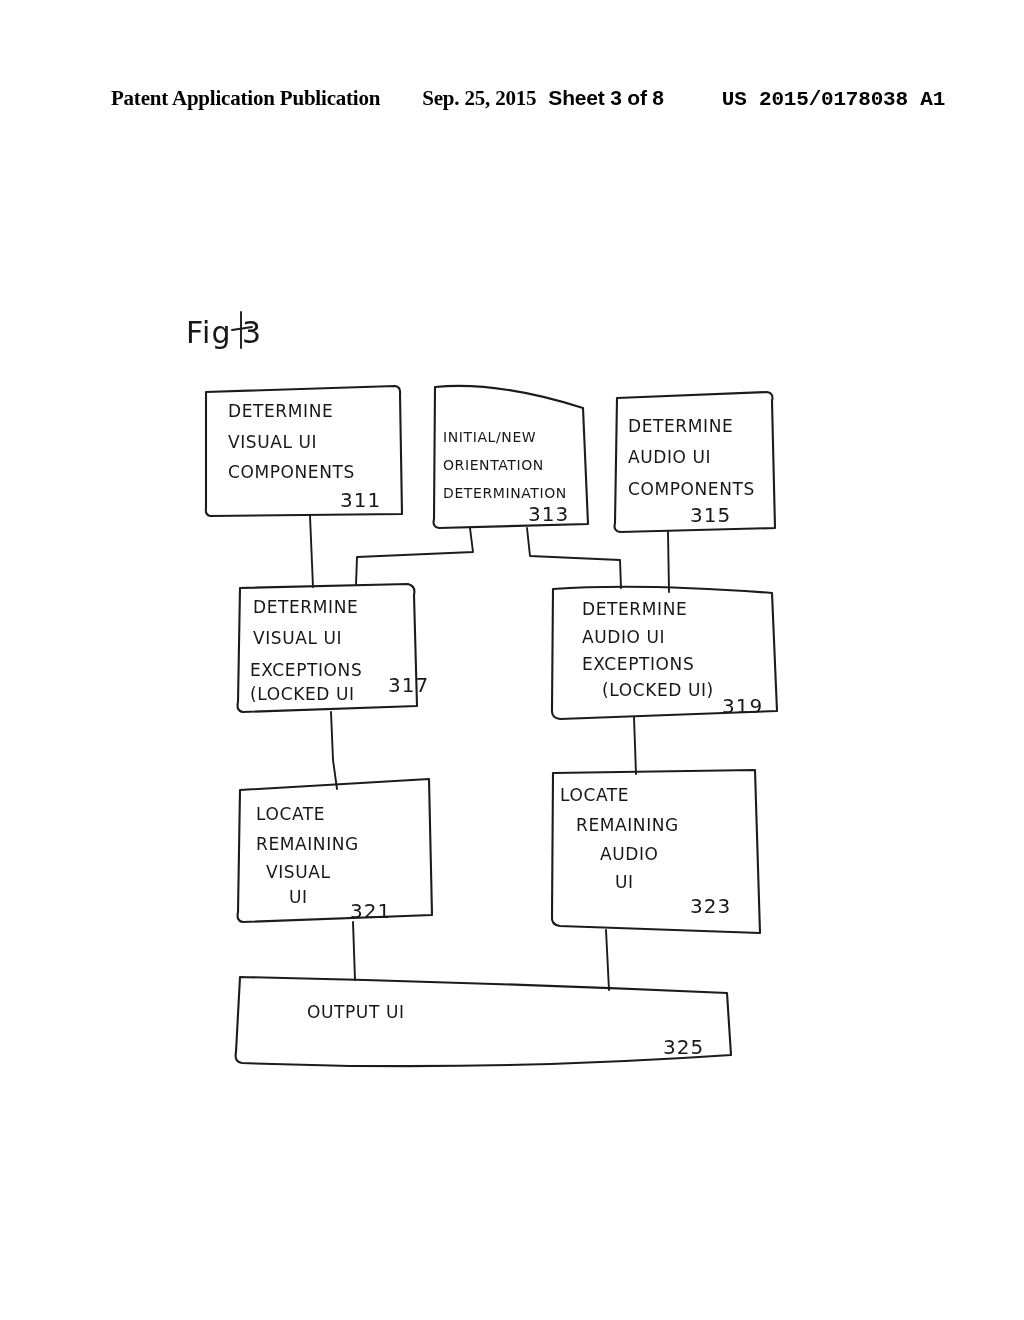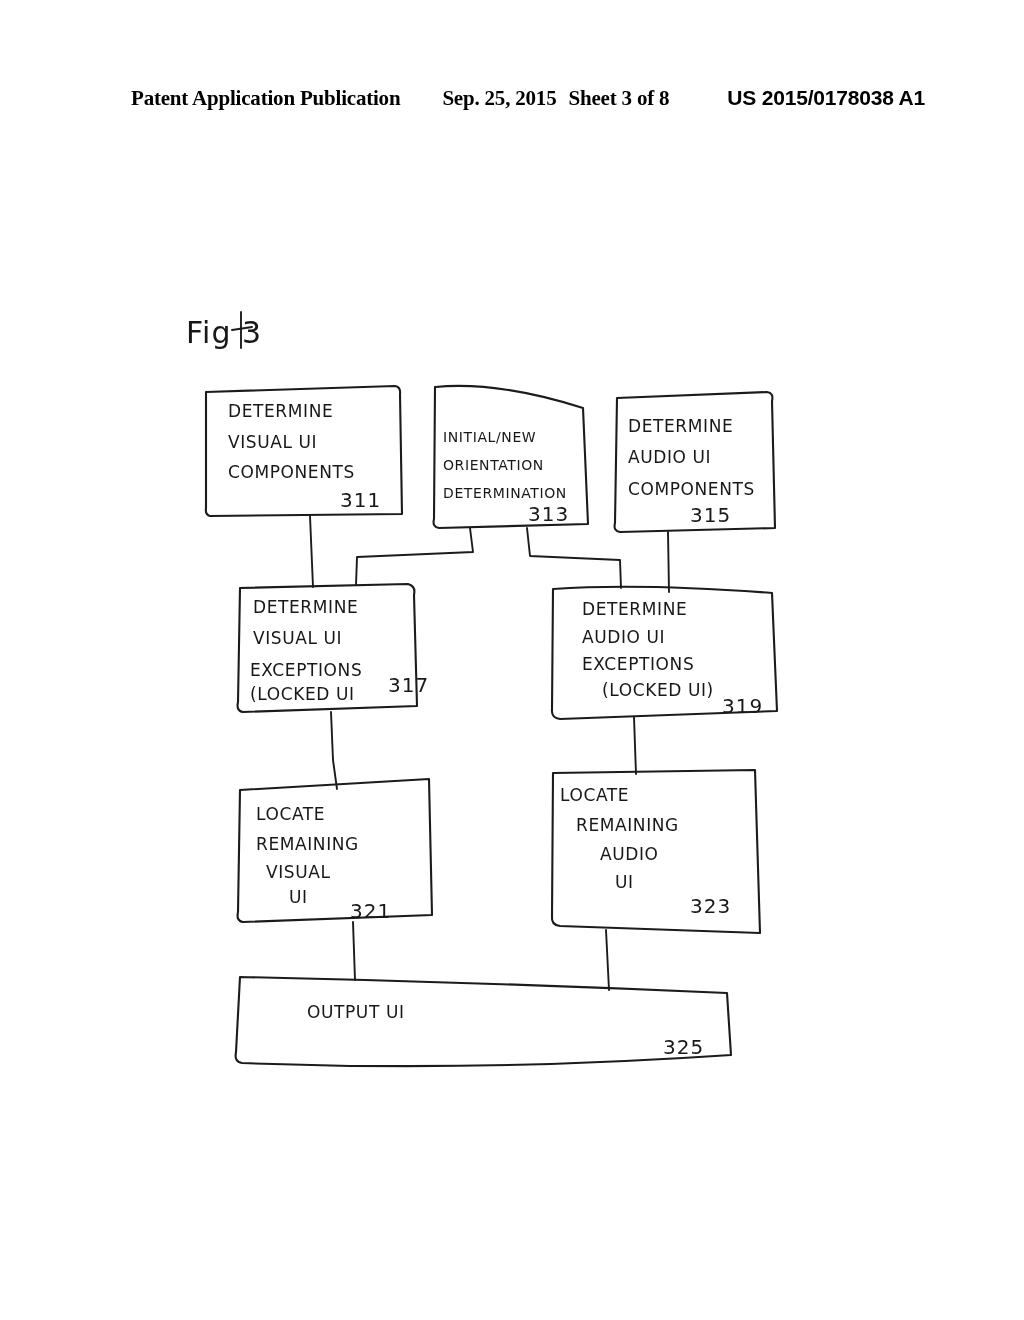--- a/index.html
+++ b/index.html
@@ -35,28 +35,28 @@
     letter-spacing: -0.2px;
   }
   #header .hdr-date {
     font-family: "Liberation Serif", serif;
     font-weight: bold;
     font-size: 21px;
     margin-left: 42px;
     letter-spacing: -0.2px;
   }
   #header .hdr-sheet {
-    font-family: Liberation Serif, serif;
+    font-family: Liberation Sans, sans-serif;
     font-weight: bold;
     font-size: 21px;
     margin-left: 12px;
     letter-spacing: -0.2px;
   }
   #header .hdr-patno {
-    font-family: Liberation Sans, sans-serif;
+    font-family: Liberation Mono, monospace;
     font-weight: bold;
     font-size: 21px;
     margin-left: 58px;
     letter-spacing: -0.2px;
   }
   
   #drawing {
     position: absolute;
     top: 0;
     left: 0;

